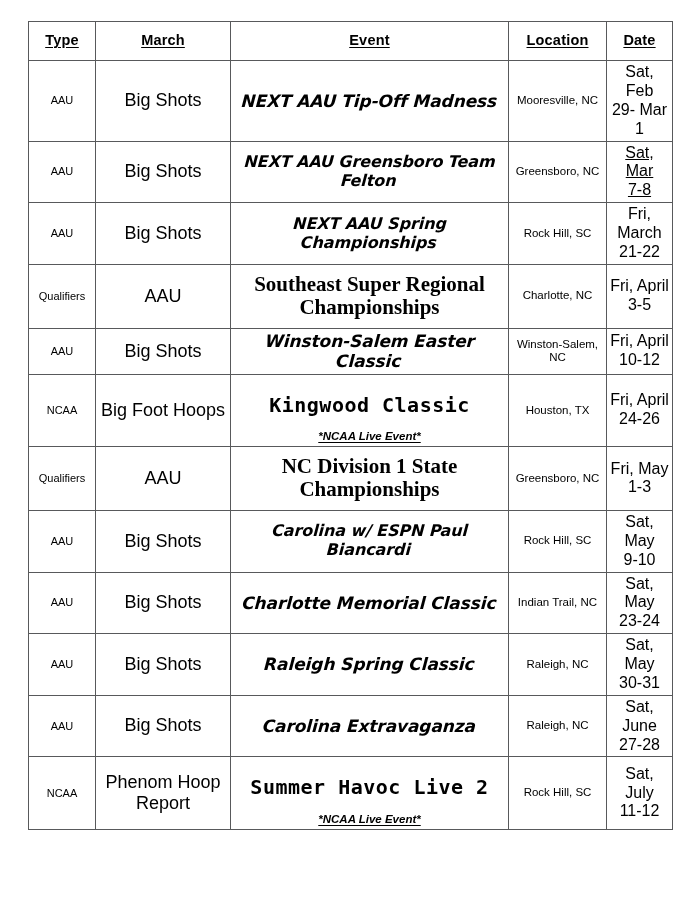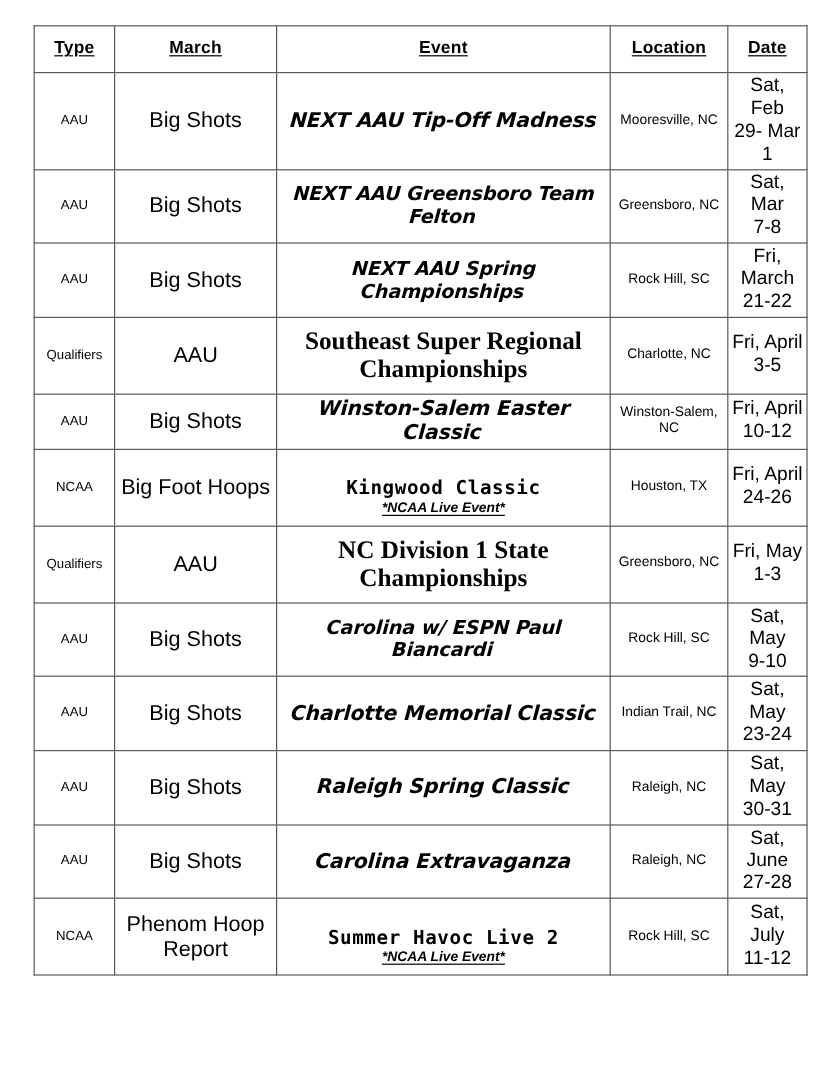--- a/index.html
+++ b/index.html
@@ -87,21 +87,21 @@
   .ev.serif {
     font-family: "Liberation Serif", "DejaVu Serif", serif;
     font-weight: bold;
     font-size: 21px;
     line-height: 1.12;
   }
   
   .ev.mono {
     font-family: "DejaVu Sans Mono", "Liberation Mono", monospace;
     font-weight: bold;
-    font-size: 16px;
+    font-size: 20px;
     letter-spacing: 0.5px;
     margin-top: 17px;
   }
   
   .ev.comic {
     font-family: "DejaVu Sans", sans-serif;
     font-weight: bold;
     font-size: 18px;
     letter-spacing: 0.2px;
   }
@@ -110,21 +110,21 @@
     font-family: "DejaVu Serif", "Liberation Serif", serif;
     font-weight: bold;
     font-style: italic;
     font-size: 27px;
     letter-spacing: -0.5px;
     transform: scaleX(0.92);
   }
 
   .ev-sub {
     display: block;
-    margin-top: 1px;
+    margin-top: 13px;
     font-family: "Liberation Sans", sans-serif;
     font-size: 11.5px;
     font-weight: bold;
     font-style: italic;
     text-decoration: underline;
     text-underline-offset: 2px;
   }
 </style>
 </head>
 <body>
@@ -158,21 +158,21 @@
           <td class="date" style="white-space: pre-line;">Sat, Feb
 29- Mar 1</td>
         </tr>
         <tr>
           <td class="type" style="white-space: pre-line;">AAU</td>
           <td class="host">Big Shots</td>
           <td class="event">
             <span class="ev script script-sm">NEXT AAU Greensboro Team Felton</span>
           </td>
           <td class="loc">Greensboro, NC</td>
-          <td class="date" style="white-space: pre-line;">Sat, Mar
+          <td class="date" style="white-space: pre-line; text-decoration: underline;">Sat, Mar
 7-8</td>
         </tr>
         <tr>
           <td class="type" style="white-space: pre-line;">AAU</td>
           <td class="host">Big Shots</td>
           <td class="event">
             <span class="ev script script-sm">NEXT AAU Spring Championships</span>
           </td>
           <td class="loc">Rock Hill, SC</td>
           <td class="date" style="white-space: pre-line;">Fri, March

